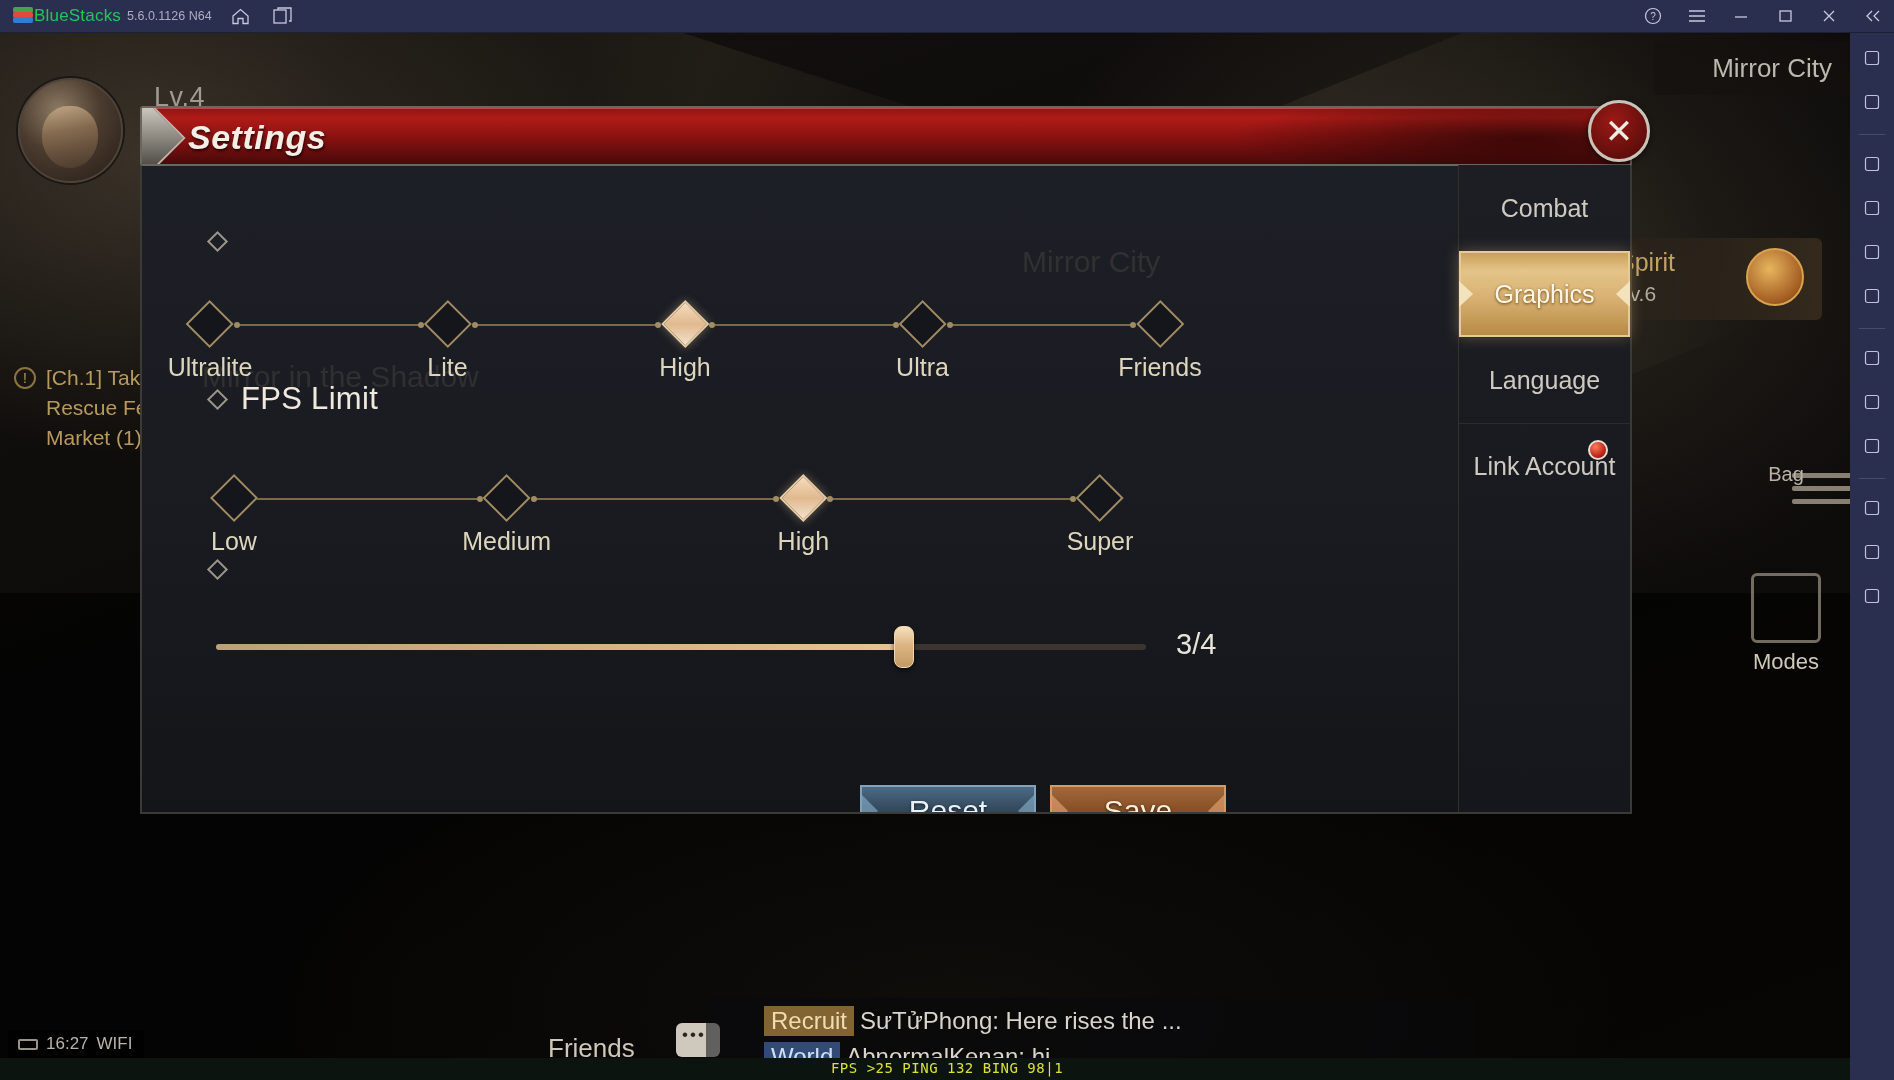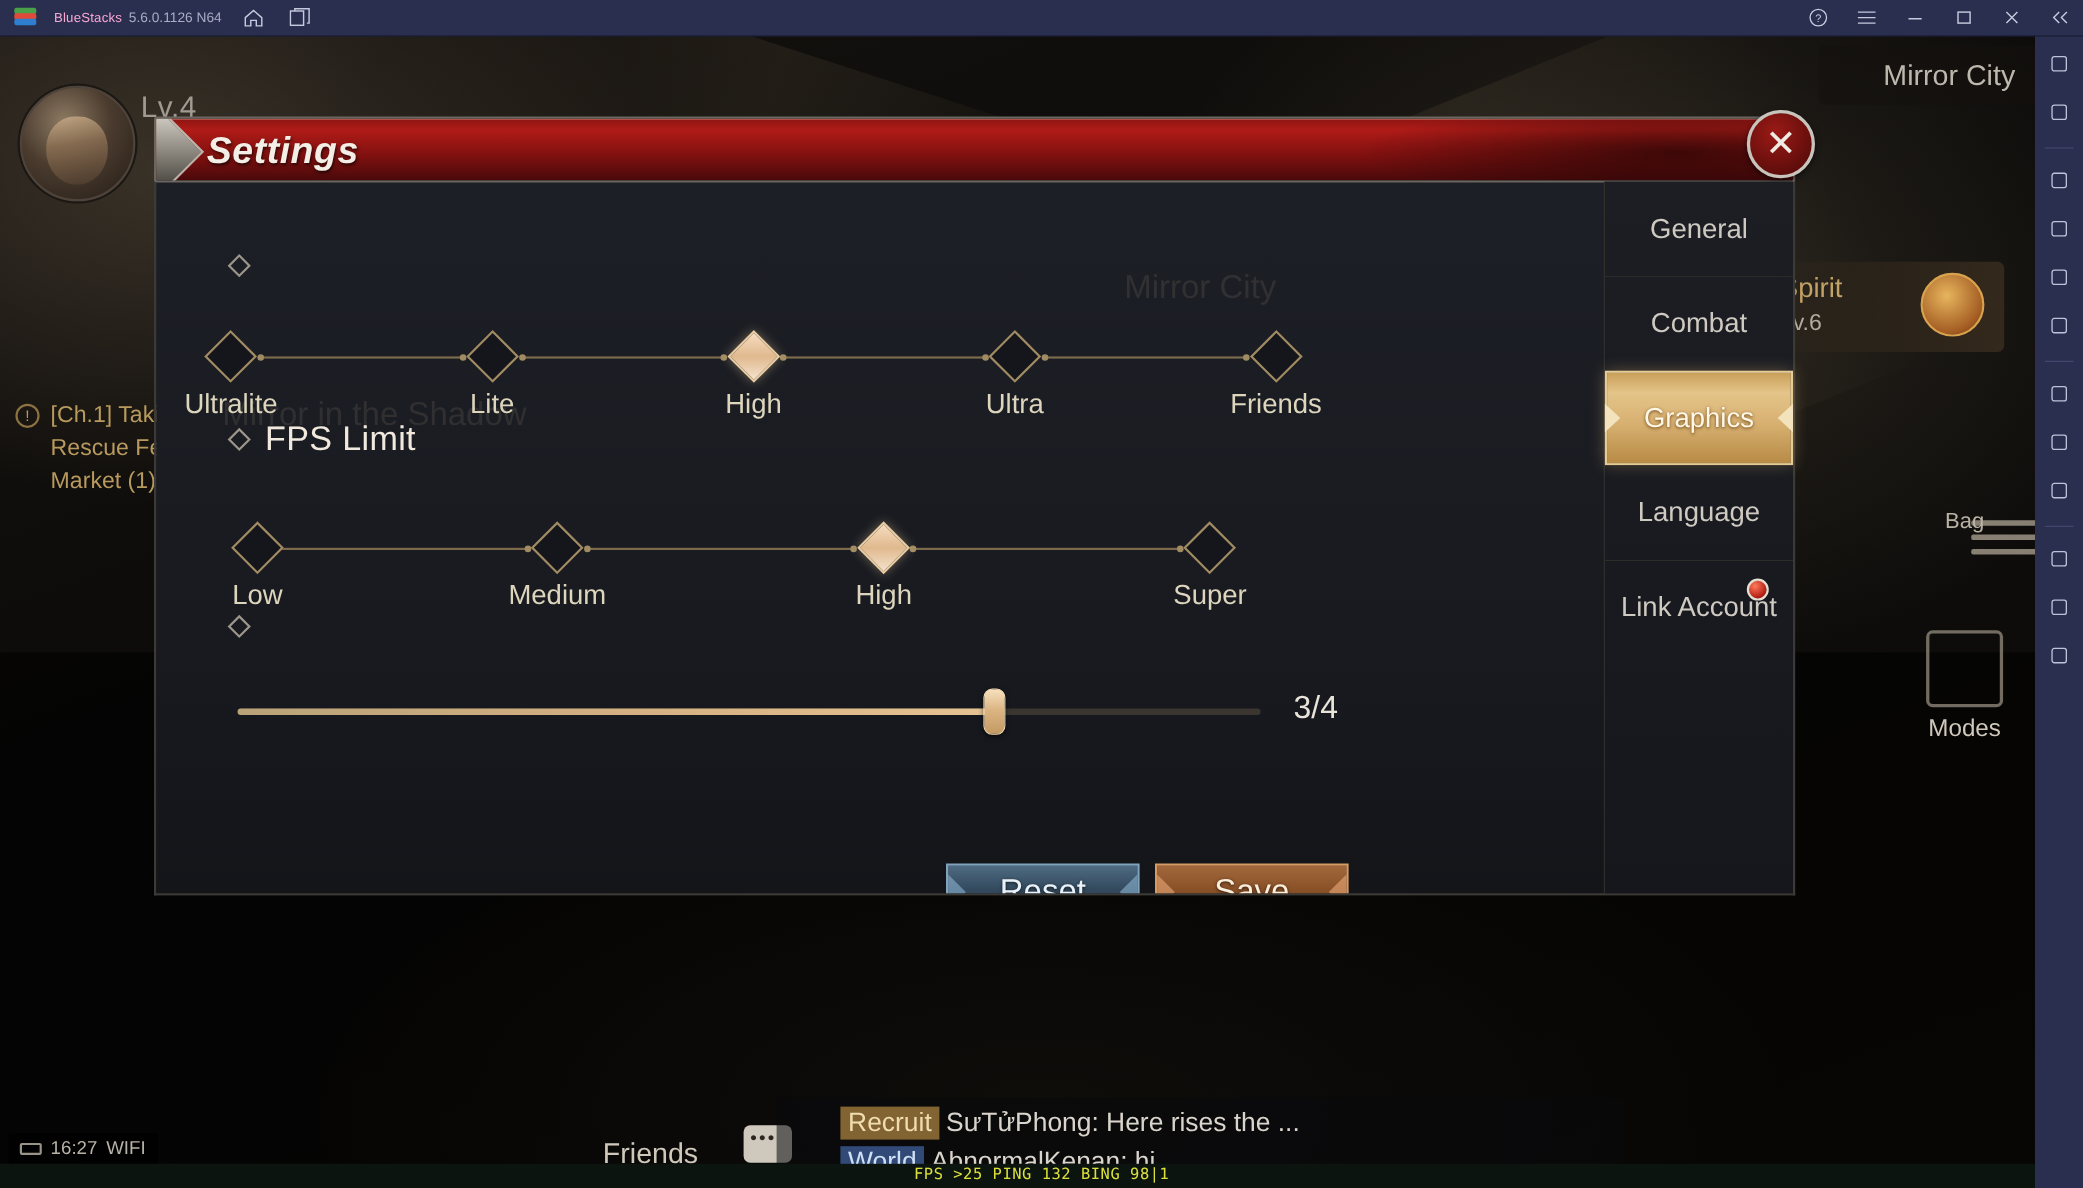--- a/index.html
+++ b/index.html
@@ -12,21 +12,21 @@
   .bs-titlebar{
     position:absolute; left:0; top:0; width:1894px; height:33px;
     background:#2b2f4f; display:flex; align-items:center;
     border-bottom:1px solid #1d2039; z-index:60;
   }
   .bs-logo{ margin-left:13px; width:20px; height:18px; position:relative; }
   .bs-logo i{ position:absolute; left:0; width:20px; height:6px; border-radius:2px; display:block;}
   .bs-logo i:nth-child(1){ top:0; background:#4aa14a; }
   .bs-logo i:nth-child(2){ top:5px; background:#e04a3a; }
   .bs-logo i:nth-child(3){ top:10px; background:#2f7fd0; }
-  .bs-title{ color:#f9a8d4; font-size:12px; margin-left:16px; letter-spacing:.2px; }
+  .bs-title{ color:#22c55e; font-size:17px; margin-left:1px; letter-spacing:.2px; }
   .bs-version{ color:#a9adc6; font-size:12.5px; margin-left:6px; }
   .bs-ticon{ width:26px; height:22px; margin-left:16px; display:flex; align-items:center; justify-content:center; color:#c6cade; }
   .bs-right{ margin-left:auto; display:flex; align-items:center; padding-right:8px; }
   .bs-right .bs-ticon{ margin-left:18px; }
 
   
   .game-bg{ position:absolute; left:0; top:33px; width:1894px; height:1047px;
     background:
       radial-gradient(ellipse 620px 420px at 150px 120px, rgba(90,78,62,.55) 0%, rgba(0,0,0,0) 72%),
       radial-gradient(ellipse 700px 500px at 1500px 230px, rgba(74,66,52,.5) 0%, rgba(0,0,0,0) 70%),
@@ -37,21 +37,21 @@
   .bg-streak{ position:absolute; background:linear-gradient(90deg, rgba(150,130,95,.0), rgba(150,130,95,.12), rgba(150,130,95,0)); }
   .bg-dark{ position:absolute; background:rgba(0,0,0,.55); }
 
   
   .char-panel{ position:absolute; left:0; top:33px; width:330px; height:170px; }
   .avatar{ position:absolute; left:18px; top:12px; width:105px; height:105px; border-radius:50%;
     background:radial-gradient(circle at 38% 30%, #8d7a63 0%, #4a3b2e 45%, #241c16 100%);
     border:2px solid #4e433a; box-shadow:0 0 0 2px #1b1713; }
   .avatar:after{ content:""; position:absolute; left:22px; top:26px; width:56px; height:62px; border-radius:46% 46% 50% 50%;
     background:linear-gradient(170deg,#cbb08c 0%, #8a6e52 40%, #4b3a2c 100%); opacity:.85; }
-  .lvtxt{ position:absolute; left:128px; top:16px; color:#9f9a92; font-size:27px; letter-spacing:.5px; }
+  .lvtxt{ position:absolute; left:154px; top:16px; color:#9f9a92; font-size:27px; letter-spacing:.5px; }
   .bptxt{ position:absolute; left:140px; top:56px; color:#9f9a92; font-size:27px; letter-spacing:.5px; }
 
   .quest{ position:absolute; left:14px; top:330px; width:330px; color:#b89a5e; font-size:21px; line-height:30px; }
   .quest .qi{ position:absolute; left:0; top:4px; width:22px; height:22px; border-radius:50%; border:2px solid #8d7242; color:#b89a5e; font-size:14px; text-align:center; line-height:19px; }
   .quest .qt{ margin-left:32px; display:block; }
 
   .right-world{ position:absolute; right:62px; top:20px; color:#bdb8ae; font-size:26px; }
   .mirror-plate{ position:absolute; right:40px; top:8px; width:200px; height:54px; background:rgba(20,17,14,.55); border-radius:4px; }
 
   .spirit-badge{ position:absolute; right:72px; top:205px; width:230px; height:82px;
@@ -320,23 +320,20 @@
         <div class="dp-knob" id="dp-knob" style="top: -18px; left: 678.2px;"></div>
       </div>
       <div class="dp-val" style="left:1034px; top:463px;">3/4</div>
 
       <div class="btn save" style="left:908px; top:620px;">Save</div>
       <div class="btn reset" style="left:718px; top:620px;">Reset</div>
     </div>
 
     <div class="tabcol" id="tabcol">
         <div class="tab">
-          <span>General</span>
-        </div>
-        <div class="tab">
           <span>Combat</span>
         </div>
         <div class="tab active">
           <span>Graphics</span>
         </div>
         <div class="tab">
           <span>Language</span>
         </div>
         <div class="tab">
           <span>Link Account</span>

